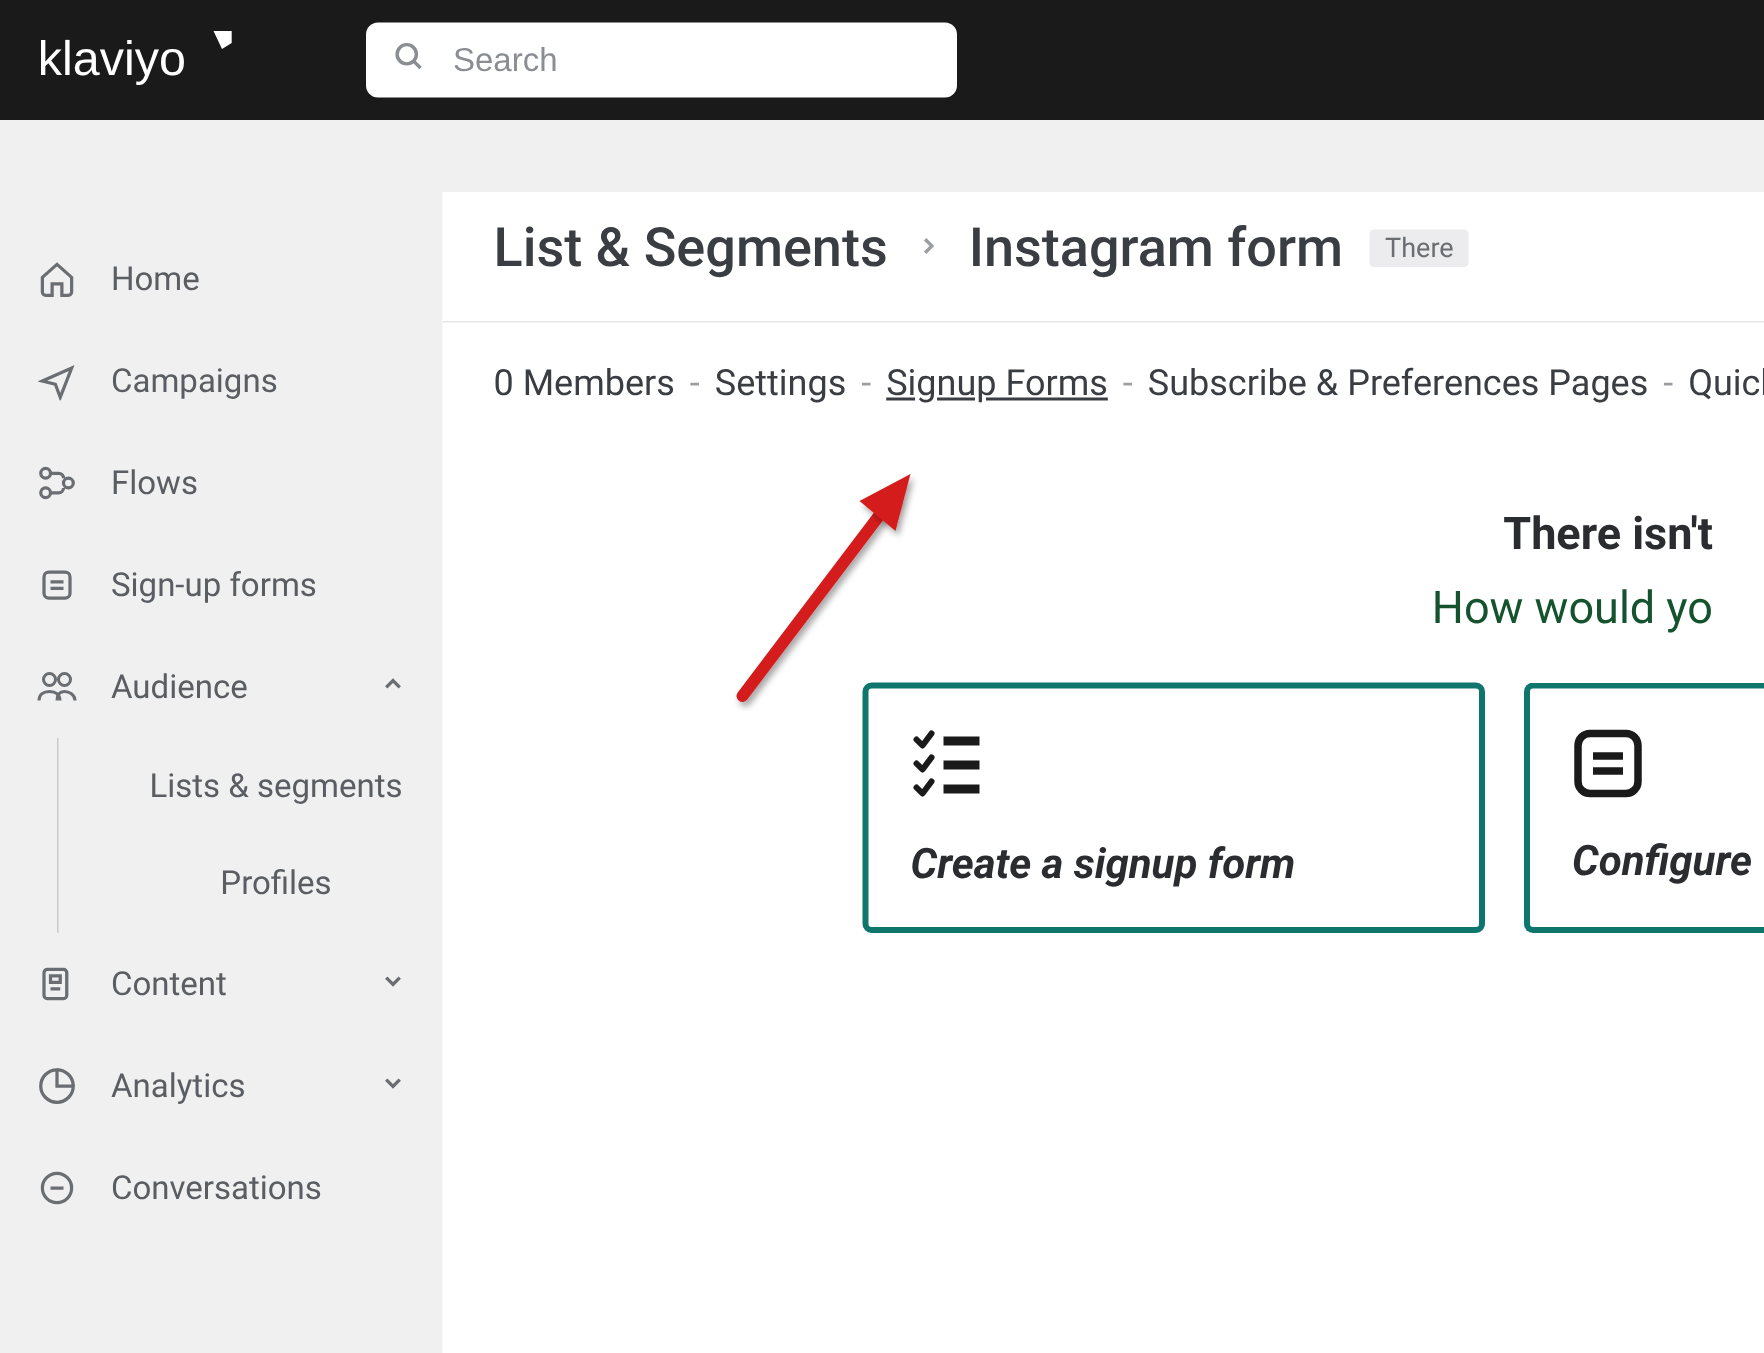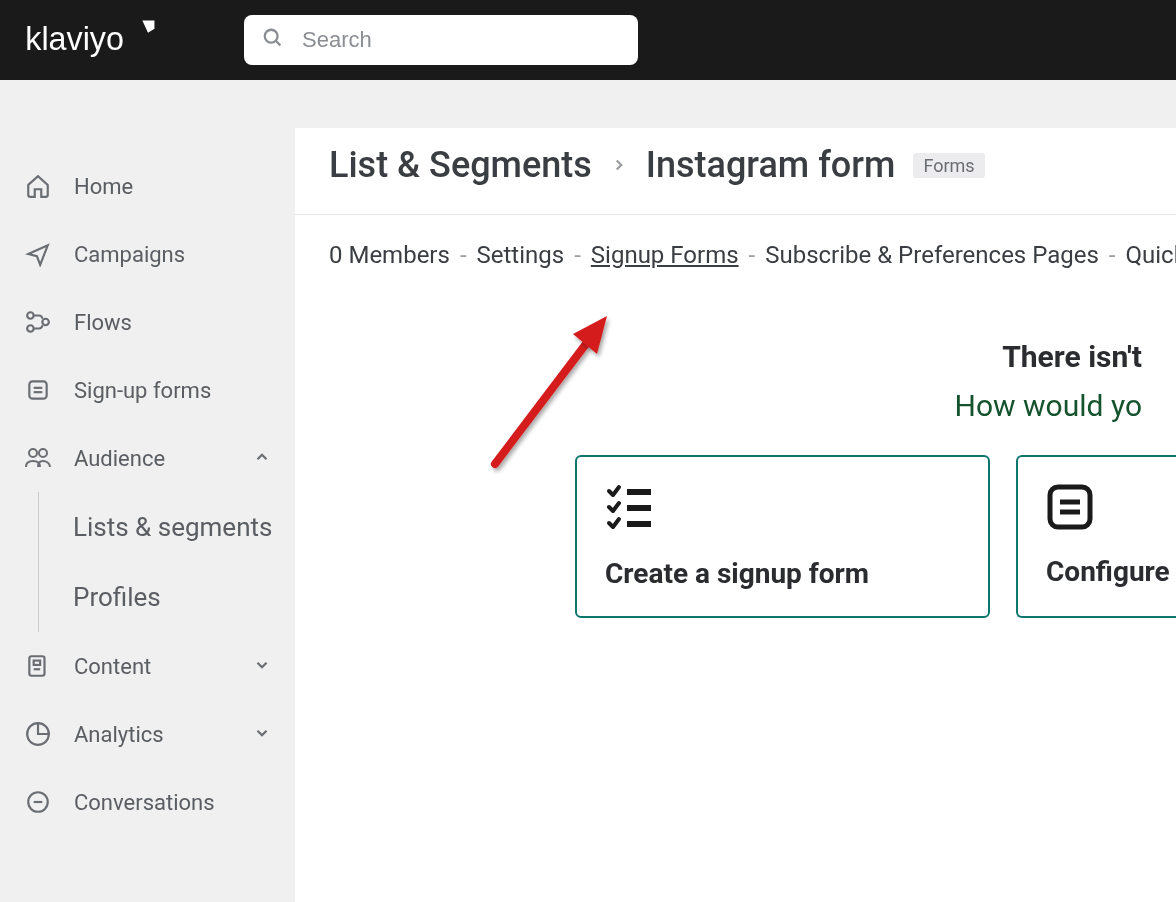--- a/index.html
+++ b/index.html
@@ -81,23 +81,24 @@
   }
   .sb-item .label { flex: 1; }
   .sb-item .chev { color: #6a6d72; }
   .sb-sub {
     margin-left: 38px;
     border-left: 1px solid #c8cacc;
     padding-left: 34px;
   }
   .sb-sub .sb-subitem {
     padding: 20px 0;
-    font-size: 26px;
+    font-size: 22px;
     color: #5a5d62;
     cursor: pointer;
+    text-align: center;
   }
 
   
   .page-header {
     padding: 16px 34px 28px 34px;
     border-bottom: 1px solid #e5e6e8;
   }
   .bc {
     display: flex;
     align-items: center;
@@ -145,27 +146,28 @@
     font-size: 30px;
     color: #14532d;
     margin-bottom: 32px;
   }
   .cards {
     display: flex;
     gap: 26px;
     padding-left: 230px;
   }
   .card {
-    border: 2px solid #0f766e;
+    border: 4px solid #0f766e;
     border-radius: 6px;
     padding: 26px 28px;
     text-align: left;
     cursor: pointer;
     background: #fff;
     flex: 0 0 415px;
+    font-style: italic;
   }
   .card .cicon { margin-bottom: 20px; }
   .card .ctitle {
     font-size: 28px;
     font-weight: 700;
     color: #2a2c30;
   }
   .card.partial { flex: 0 0 260px; border-right: none; border-radius: 6px 0 0 6px; }
 
   
@@ -315,21 +317,21 @@
 
     <div class="page-header">
       <div class="bc">
         <span>List &amp; Segments</span>
         <span class="sep">
           <svg width="18" height="18" viewBox="0 0 24 24" fill="none" stroke="currentColor" stroke-width="3">
               <polyline points="9 6 15 12 9 18"></polyline>
             </svg>
         </span>
         <span>Instagram form</span>
-        <span class="badge">Forms</span>
+        <span class="badge">There</span>
       </div>
     </div>
 
     <div class="tabrow">
       <span class="tab">0 Members</span>
       <span class="tsep">-</span>
       <span class="tab">Settings</span>
       <span class="tsep">-</span>
       <span class="tab active">Signup Forms</span>
       <span class="tsep">-</span>

